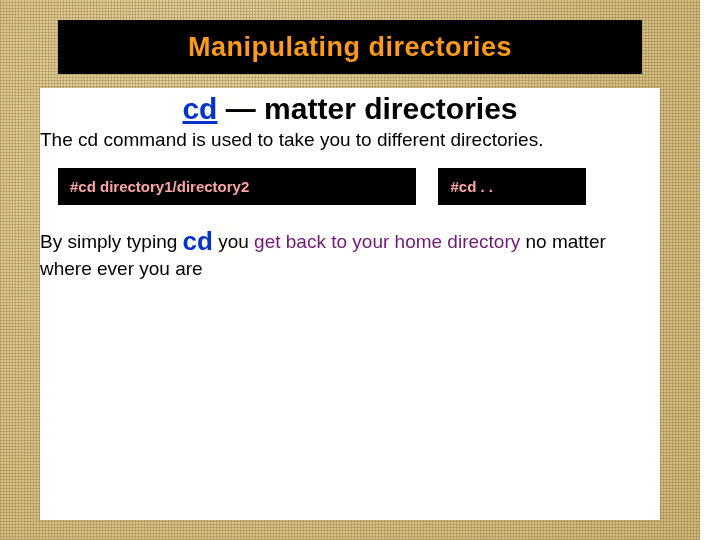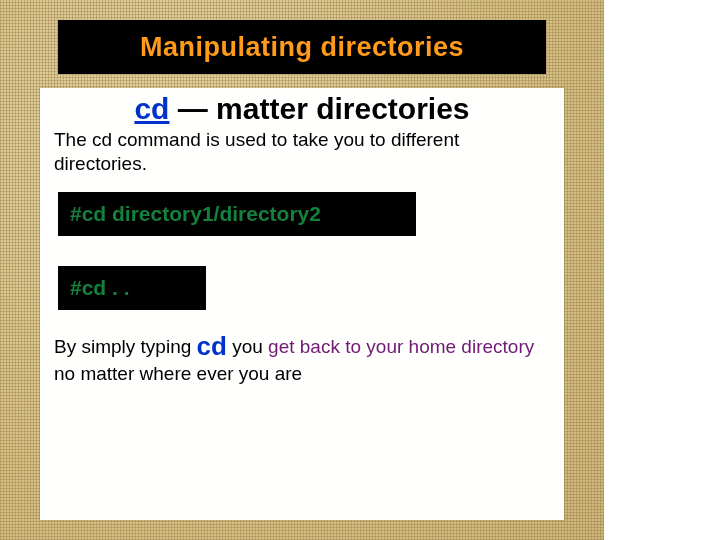--- a/index.html
+++ b/index.html
@@ -5,21 +5,21 @@
   html, body {
     margin: 0;
     padding: 0;
     width: 720px;
     height: 540px;
     overflow: hidden;
     font-family: Verdana, Geneva, sans-serif;
   }
   .slide {
     position: relative;
-    width: 604px;
+    width: 700px;
     height: 540px;
     background: #000;
   }
   .bg {
     position: absolute;
     inset: 0;
     
     background:
       repeating-linear-gradient(0deg,
         rgba(140,110,60,0.35) 0 1px,
@@ -60,41 +60,41 @@
     margin: 4px 0 0 0;
     font-size: 30px;
     font-weight: bold;
     color: #000;
   }
   .heading .cmd {
     color: #0033cc;
     text-decoration: underline;
   }
   .para {
-    margin: 2px 14px 0 14px;
+    margin: 2px 14px 0 0;
     font-size: 19px;
     line-height: 1.25;
     color: #000;
   }
   .para .midcmd {
     color: #0033cc;
     font-size: 26px;
     font-weight: bold;
     vertical-align: -2px;
   }
   .para .brown {
     color: #701a75;
     text-align: right;
   }
   .codeblock {
     display: inline-block;
     background: #000;
-    color: #15803d;
+    color: #fca5a5;
     font-weight: bold;
-    font-size: 21px;
+    font-size: 15px;
     padding: 10px 16px 10px 12px;
     margin: 16px 0 14px 18px;
     min-width: 60px;
   }
   .codeblock.wider { min-width: 330px; }
   .codeblock.med   { min-width: 120px; }
   .codeblock.sm    { min-width: 70px; }
   .spacer-sm { height: 4px; }
 </style>
 </head>

